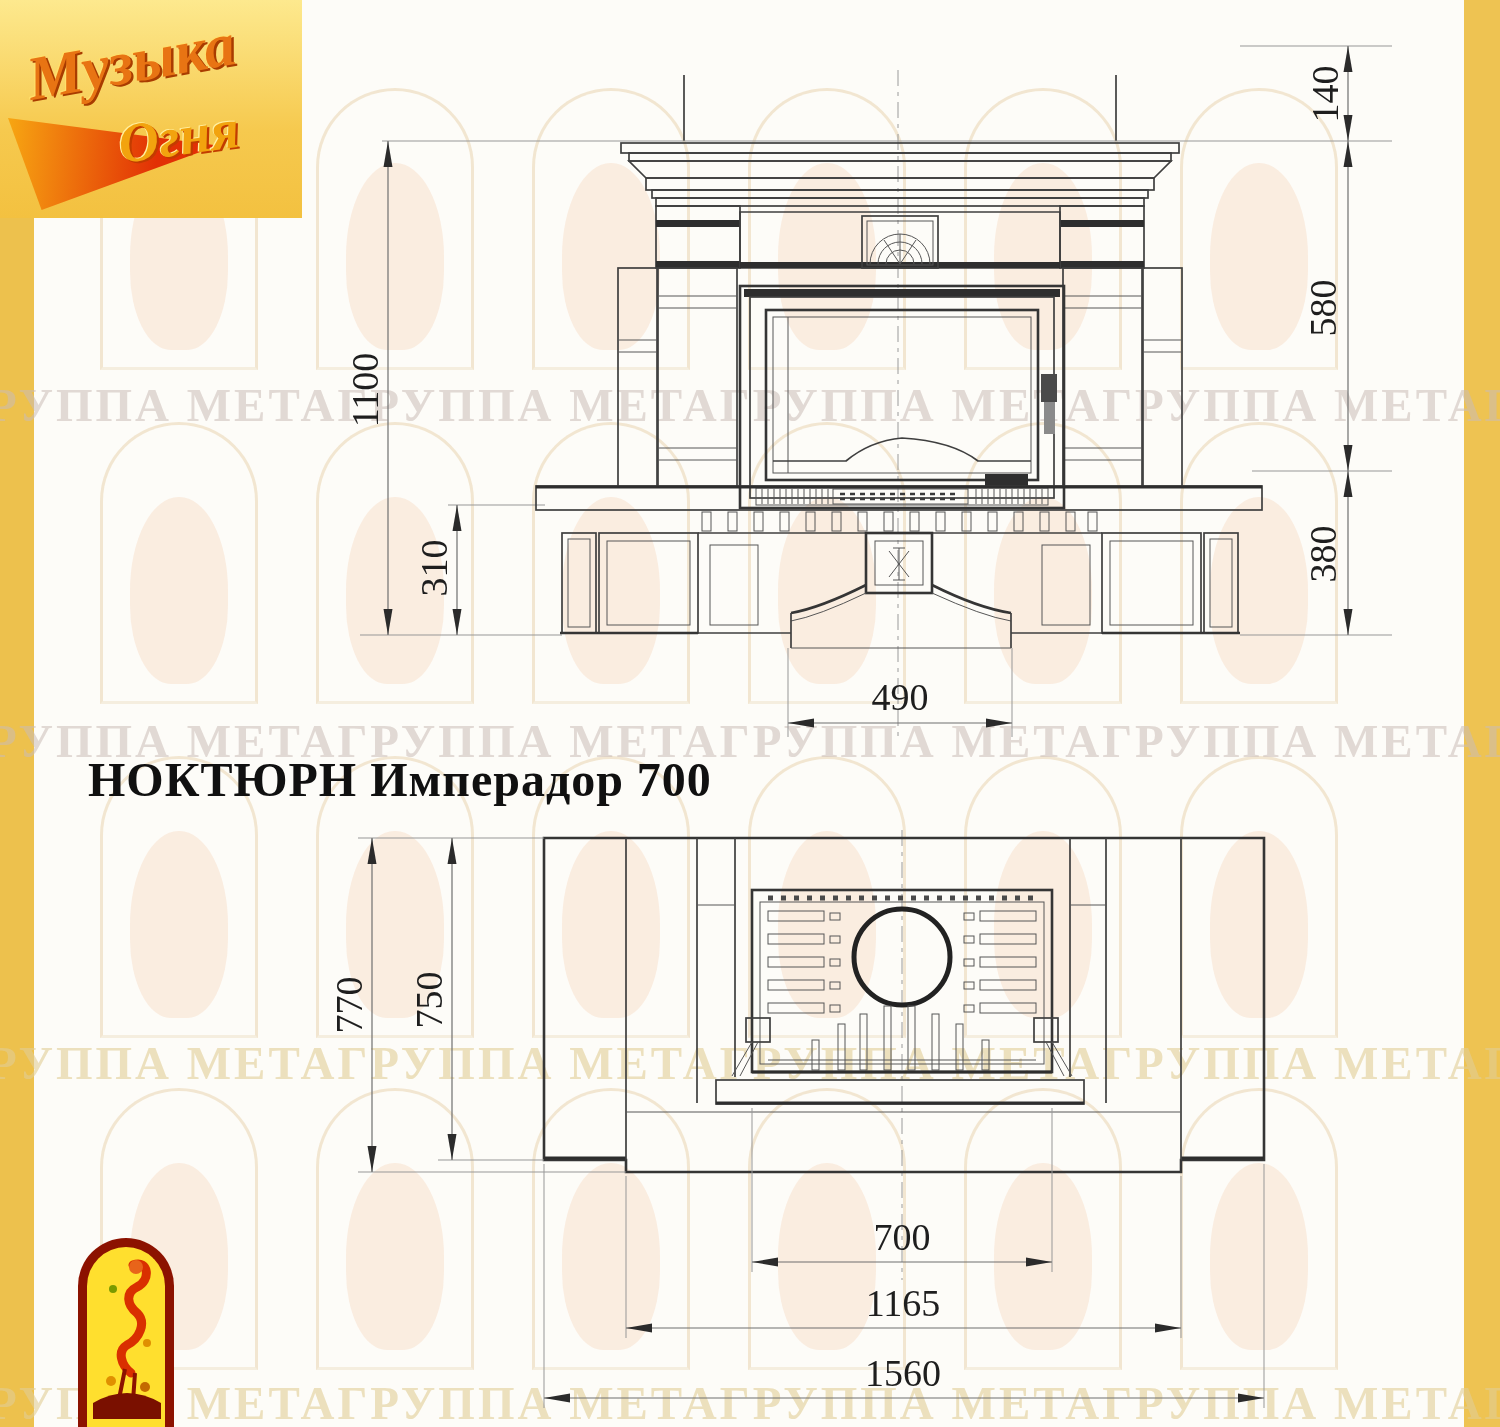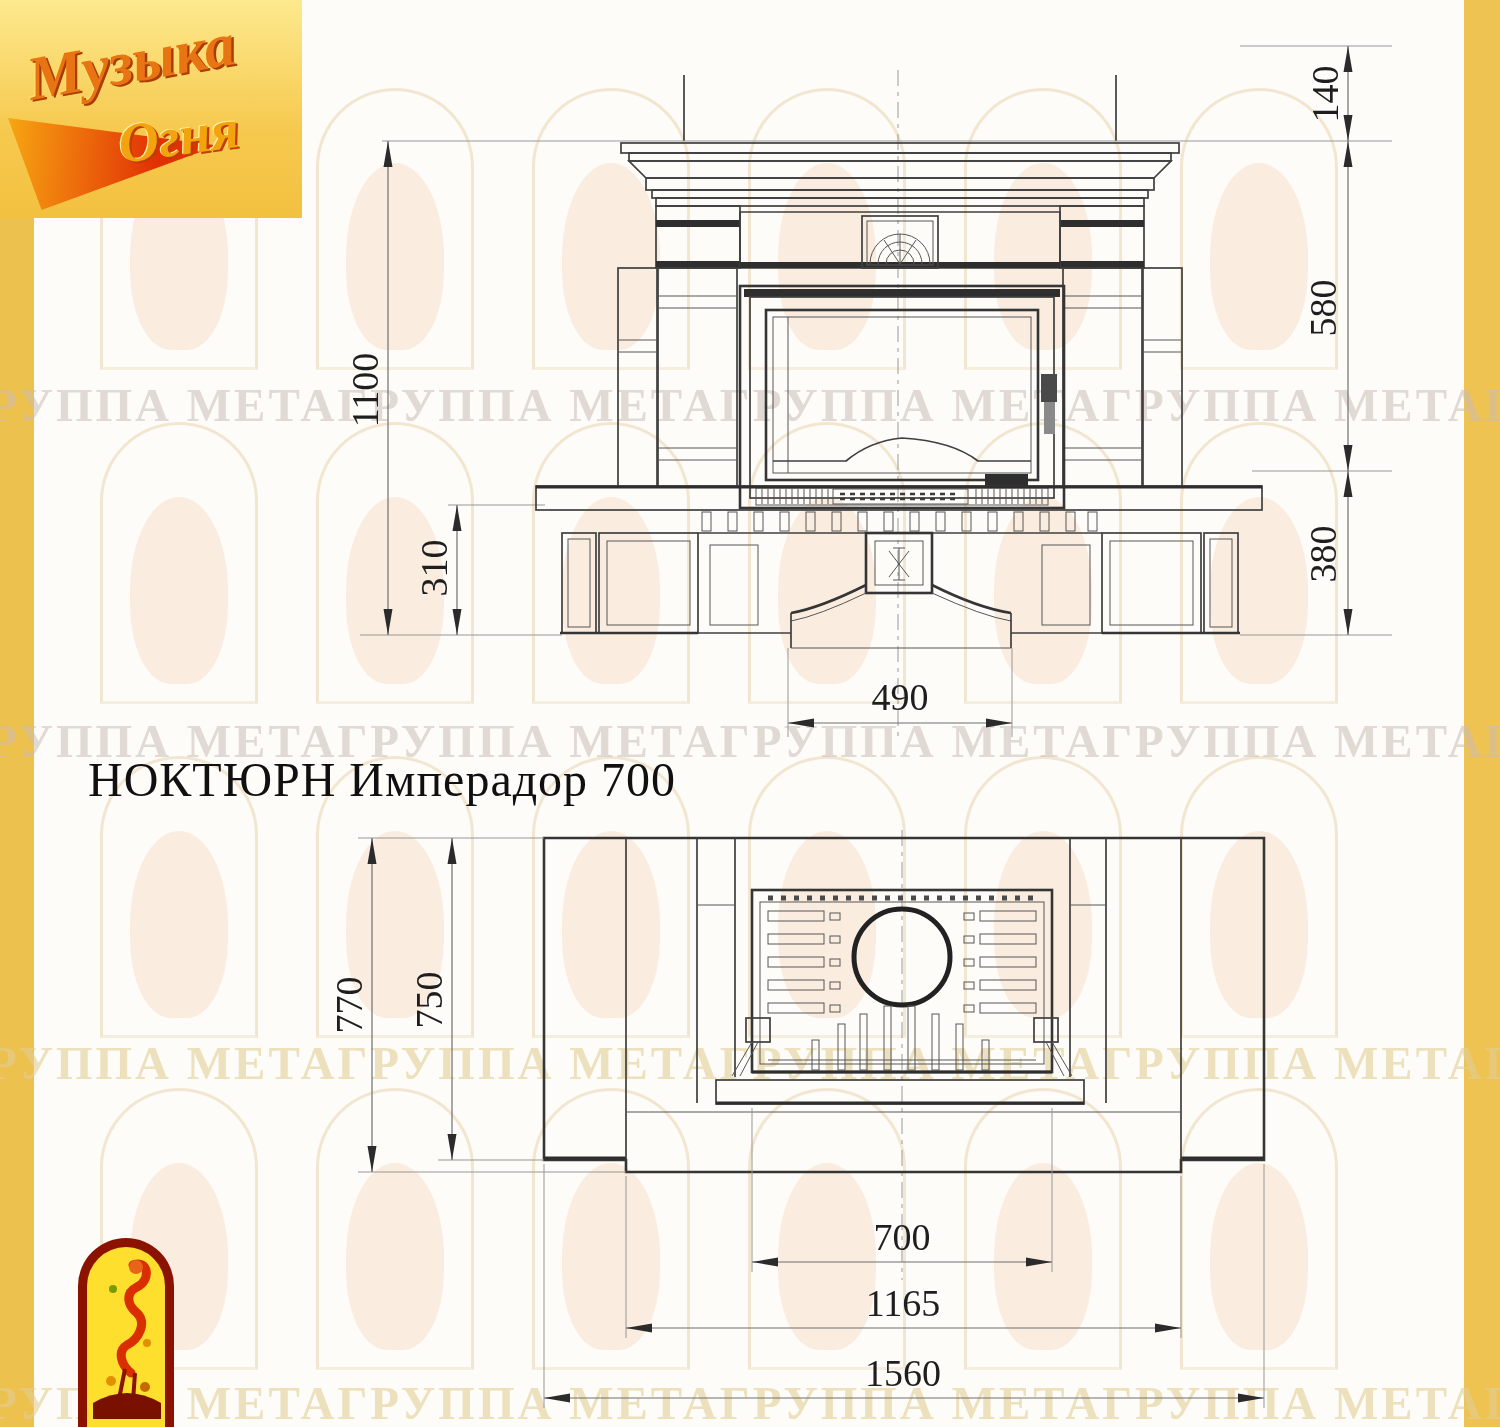--- a/index.html
+++ b/index.html
@@ -27,21 +27,21 @@
   .ln{stroke:#3f3f3f;stroke-width:1.7;fill:none;}
   .ln2{stroke:#353535;stroke-width:2.6;fill:none;}
   .thin{stroke:#565656;stroke-width:1;fill:none;}
   .dark{fill:#2e2e2e;stroke:none;}
   .ext{stroke:#979797;stroke-width:1;fill:none;}
   .dim{stroke:#6f6f6f;stroke-width:1.2;fill:none;}
   .cl{stroke:#9a9a9a;stroke-width:1;fill:none;stroke-dasharray:16 6 4 6;}
   .dimtext{font-family:"Liberation Serif",serif;font-size:38px;fill:#1e1e1e;}
   
   #page-title{position:absolute;left:88px;top:752px;z-index:4;
-    font-size:48px;font-weight:normal;color:#101010;letter-spacing:1px;}
+    font-size:48px;font-weight:bold;color:#101010;letter-spacing:1px;}
   
   #brand{position:absolute;left:0;top:0;width:302px;height:218px;z-index:5;
     background:linear-gradient(180deg,#fde98e 0%,#f6c94e 60%,#f3c140 100%);overflow:hidden;}
   #brand .swoosh{position:absolute;left:8px;top:118px;width:210px;height:92px;
     background:linear-gradient(95deg,#f7a612,#e23005 70%);
     clip-path:polygon(0 0,100% 30%,16% 100%);}
   #brand .l1{position:absolute;left:26px;top:26px;font-style:italic;font-weight:bold;
     font-size:62px;color:#e87413;transform:rotate(-10deg);
     text-shadow:2px 2px 0 #a93c00,-1px -1px 0 #ffdf6b;}
   #brand .l2{position:absolute;left:118px;top:104px;font-style:italic;font-weight:bold;

